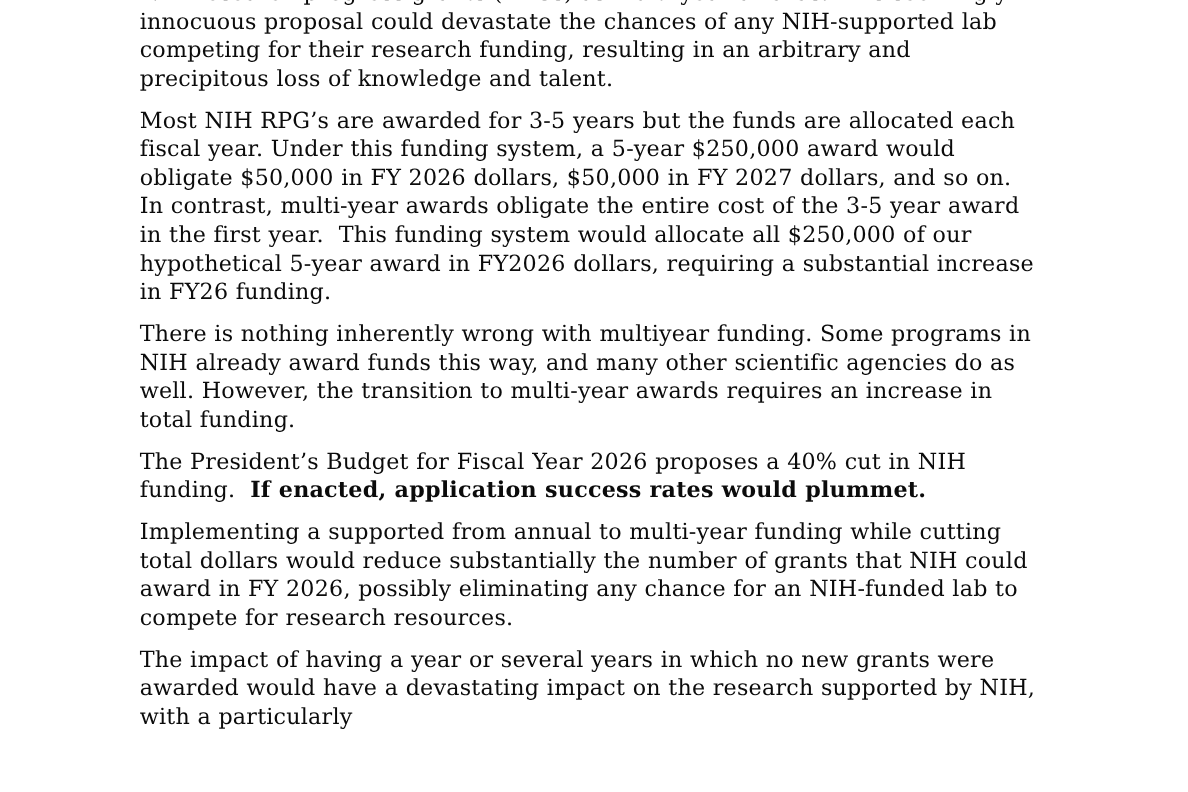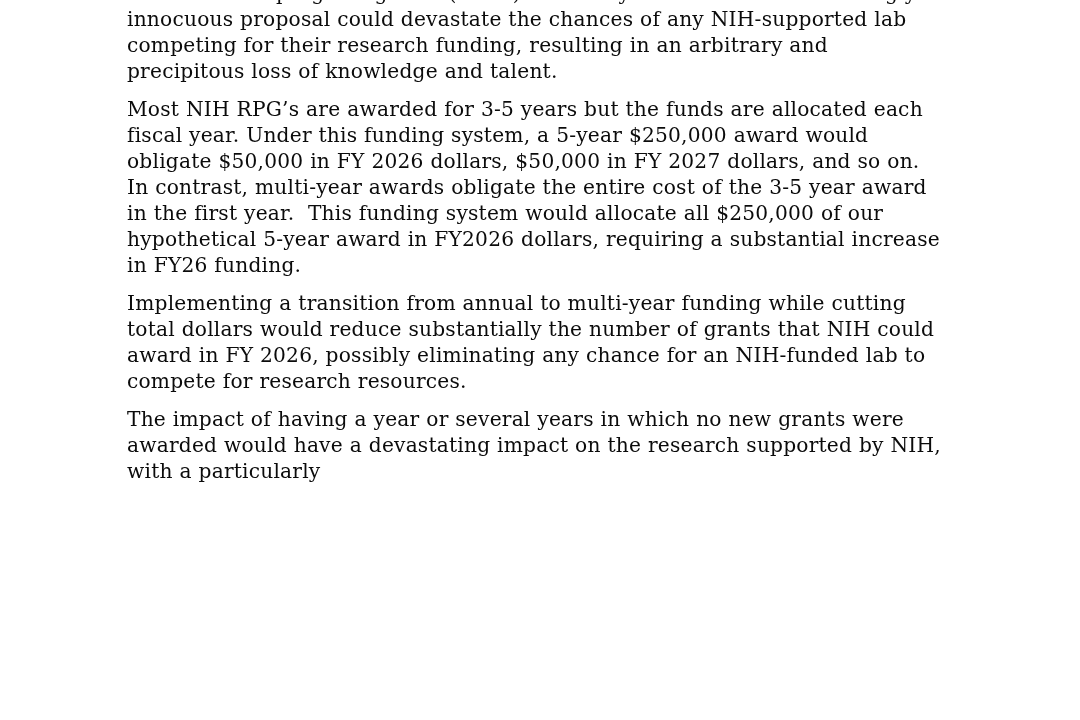--- a/index.html
+++ b/index.html
@@ -62,20 +62,22 @@
 <body>
 
 <div class="page">
   <div class="text-column">
 
     <p class="para">NIH research progress grants (RPGs) as multi-year awards. This seemingly innocuous proposal could devastate the chances of any NIH-supported lab competing for their research funding, resulting in an arbitrary and precipitous loss of knowledge and talent.</p>
 
 
     <p class="para">Most NIH RPG’s are awarded for 3-5 years but the funds are allocated each fiscal year. Under this funding system, a 5-year $250,000 award would obligate $50,000 in FY 2026 dollars, $50,000 in FY 2027 dollars, and so on.   In contrast, multi-year awards obligate the entire cost of the 3-5 year award in the first year.  This funding system would allocate all $250,000 of our hypothetical 5-year award in FY2026 dollars, requiring a substantial increase in FY26 funding.</p>
 
+    <p class="para">There is nothing inherently wrong with multiyear funding. Some programs in NIH already award funds this way, and many other scientific agencies do as well. However, the transition to multi-year awards requires an increase in total funding.</p>
 
+    <p class="para"><span>The President’s Budget for Fiscal Year 2026 proposes a 40% cut in NIH funding.  </span><span class="bold-run">If enacted, application success rates would plummet.</span></p>
 
-    <p class="para">Implementing a transition from annual to multi-year funding while cutting total dollars would reduce substantially the number of grants that NIH could award in FY 2026, possibly eliminating any chance for an NIH-funded lab to compete for research resources.</p>
+    <p class="para">Implementing a supported from annual to multi-year funding while cutting total dollars would reduce substantially the number of grants that NIH could award in FY 2026, possibly eliminating any chance for an NIH-funded lab to compete for research resources.</p>
 
     <p class="para">The impact of having a year or several years in which no new grants were awarded would have a devastating impact on the research supported by NIH, with a particularly</p>
 
   </div>
 </div>
 
 </body></html>

